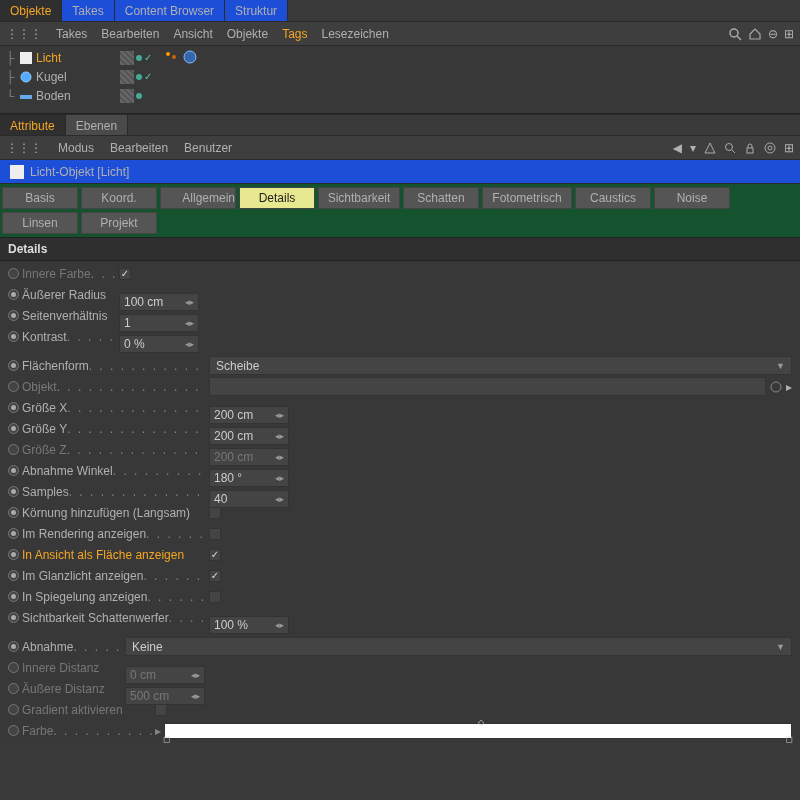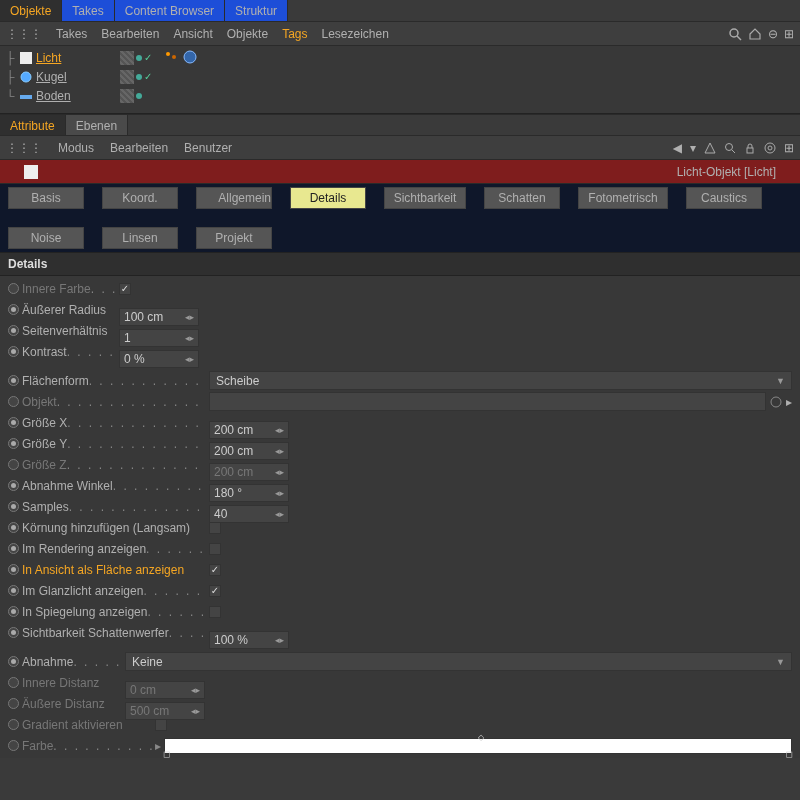--- a/index.html
+++ b/index.html
@@ -13,42 +13,42 @@
 .menubar .menu-item { cursor: pointer; }
 .menubar .highlight { color: #f5a623; }
 .menubar .spacer { flex: 1; }
 .menu-icons { display: flex; gap: 6px; align-items: center; }
 
 .obj-area { display: flex; background: #383838; height: 68px; border-bottom: 1px solid #222; }
 .obj-list { width: 120px; padding: 2px 4px; }
 .obj-row { display: flex; align-items: center; height: 19px; gap: 3px; }
 .tree-line { width: 12px; color: #888; text-align: center; }
 .obj-icon { width: 14px; height: 14px; display: inline-flex; align-items: center; justify-content: center; }
-.obj-label { flex: 1; text-decoration: underline; }
+.obj-label { flex: 1; }
 .obj-label.sel { color: #f5a623; }
 .obj-toggles { width: 40px; display: flex; flex-direction: column; padding-top: 2px; }
 .toggle-row { height: 19px; display: flex; align-items: center; gap: 2px; }
 .checker { width: 14px; height: 14px; background: linear-gradient(45deg,#666 25%,#555 25%,#555 50%,#666 50%,#666 75%,#555 75%); background-size: 6px 6px; }
 .dot-g { width: 6px; height: 6px; background: #4a9; border-radius: 50%; }
 .check-g { color: #5c9; font-size: 10px; }
 .tag-area { flex: 1; padding: 4px; }
 .tag-icon { width: 16px; height: 16px; display: inline-block; }
 
 .attr-tabs { display: flex; background: #3a3a3a; height: 22px; border-bottom: 1px solid #2a2a2a; border-top: 1px solid #2a2a2a; }
 .attr-tab { padding: 4px 10px; background: #4a4a4a; border-right: 1px solid #2a2a2a; cursor: pointer; }
 .attr-tab.active { background: #2f2f2f; color: #f5a623; }
 
 .attr-menubar { display: flex; align-items: center; height: 24px; background: #3e3e3e; padding: 0 6px; gap: 16px; border-bottom: 1px solid #2a2a2a; }
 .attr-menubar .spacer { flex: 1; }
 .nav-icons { display: flex; gap: 8px; align-items: center; }
 
-.obj-header { display: flex; align-items: center; height: 24px; padding: 0 24px; background: #7f1d1d; gap: 6px; border-bottom: 1px solid #2a2a2a; justify-content: space-between; }
+.obj-header { display: flex; align-items: center; height: 24px; padding: 0 10px; background: #1d4ed8; gap: 6px; border-bottom: 1px solid #2a2a2a; }
 .white-sq { width: 14px; height: 14px; background: #eee; }
 
-.param-tabs { display: flex; flex-wrap: wrap; padding: 3px 8px; gap: 18px; background: #0f172a; }
+.param-tabs { display: flex; flex-wrap: wrap; padding: 3px 2px; gap: 3px; background: #14532d; }
 .param-tab { padding: 3px 0; background: #555; text-align: center; cursor: pointer; border: 1px solid #444; }
 .param-tab.active { background: #e8e890; color: #222; }
 
 .section-header { background: #2f2f2f; padding: 4px 8px; font-weight: bold; color: #ddd; border-top: 1px solid #222; border-bottom: 1px solid #222; }
 
 .params { padding: 2px 8px; background: #383838; }
 .param-row { display: flex; align-items: center; height: 21px; gap: 3px; }
 .radio { width: 11px; height: 11px; border: 1px solid #777; border-radius: 50%; background: #444; flex-shrink: 0; }
 .radio.on::after { content: ''; display: block; width: 5px; height: 5px; background: #aaa; border-radius: 50%; margin: 2px; }
 .plabel { display: flex; align-items: baseline; white-space: nowrap; overflow: hidden; }

